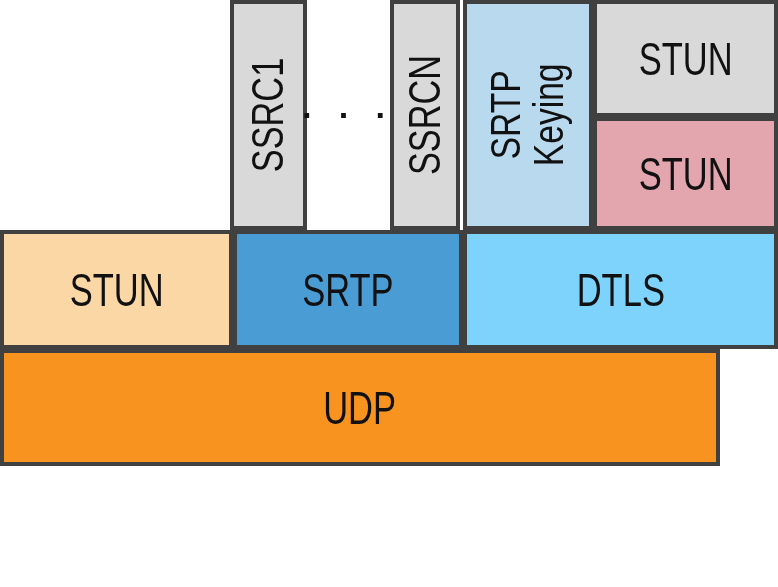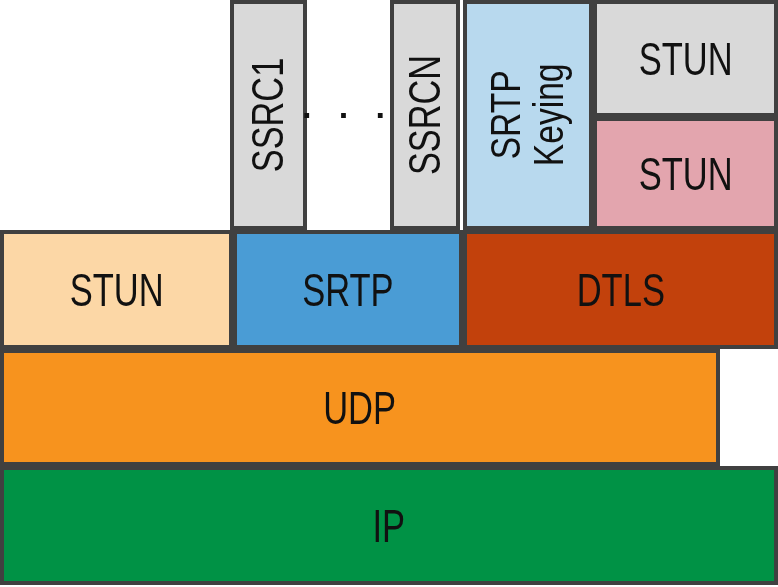--- a/index.html
+++ b/index.html
@@ -111,25 +111,22 @@
   </div>
 
   <div class="box" id="stun-left" style="background-color: rgb(252, 215, 166);">
     <span class="hlabel">STUN</span>
   </div>
 
   <div class="box" id="srtp" style="background-color: rgb(74, 156, 213);">
     <span class="hlabel">SRTP</span>
   </div>
 
-  <div class="box" id="dtls" style="background-color: #c2410c;">
+  <div class="box" id="dtls" style="background-color: #7dd3fc;">
     <span class="hlabel">DTLS</span>
   </div>
 
   <div class="box" id="udp" style="background-color: rgb(247, 147, 30);">
     <span class="hlabel">UDP</span>
   </div>
 
-  <div class="box" id="ip" style="background-color: rgb(0, 146, 69);">
-    <span class="hlabel">IP</span>
-  </div>
 
 </div>
 
 </body></html>

